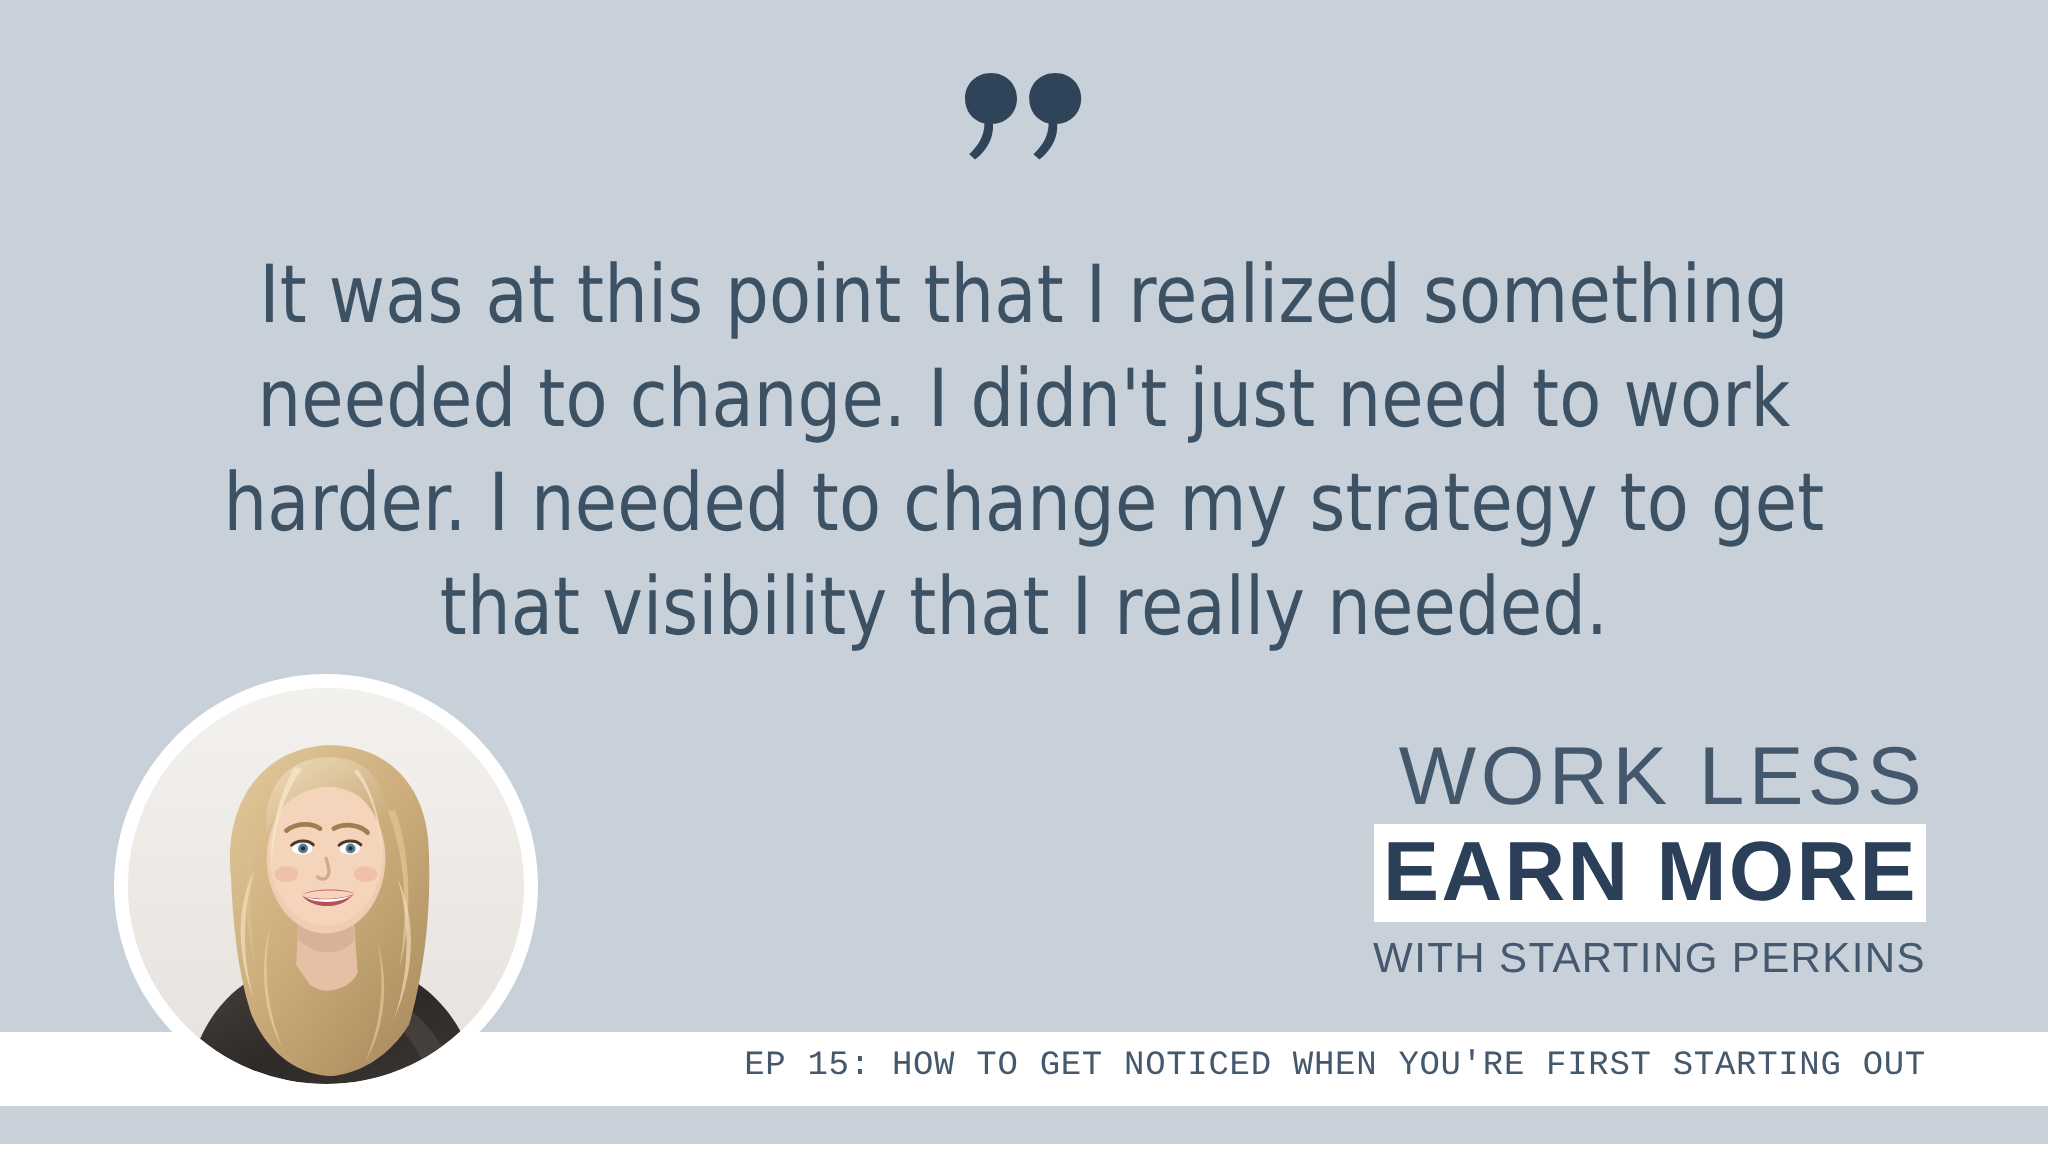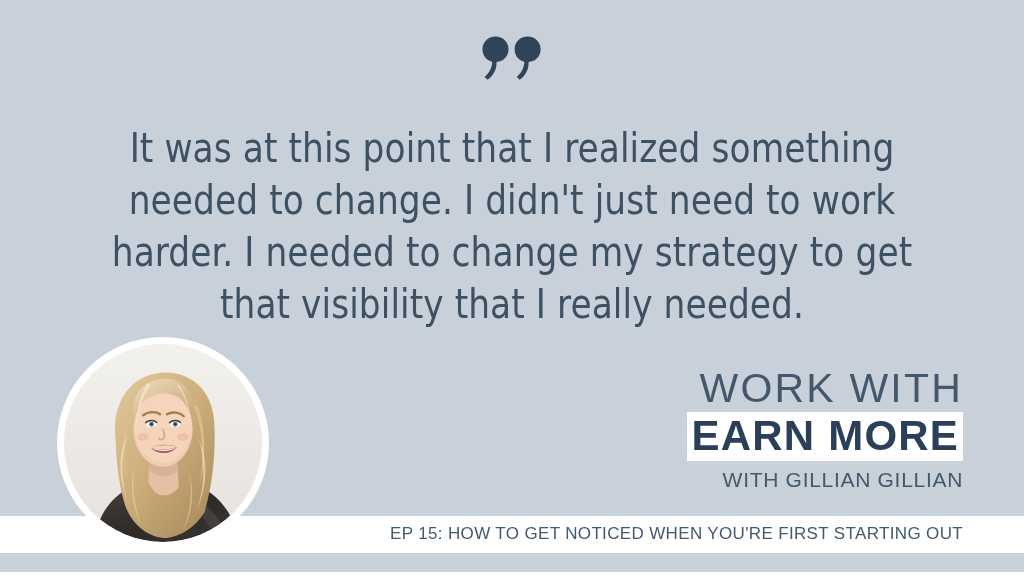--- a/index.html
+++ b/index.html
@@ -138,20 +138,21 @@
     position: absolute;
     right: 61px;
     top: 523px;
     color: #44596d;
     font-size: 17px;
     font-weight: 400;
     letter-spacing: 0.35px;
     line-height: 22px;
     white-space: nowrap;
     text-align: right;
+    font-family: Liberation Mono, monospace;
   }
 </style>
 </head>
 <body>
 
 <div id="card">
 
   <div class="band-white"></div>
   <div class="band-bottom"></div>
 
@@ -251,22 +252,22 @@
           <path d="M126 128 C132 148 130 172 120 188 C128 170 130 148 126 128 Z" fill="#e8d0a4" opacity="0.6"></path>
 
           <path d="M84 40 C76 54 72 72 72 92 C74 70 79 52 88 41 Z" fill="#f6e6c4" opacity="0.8"></path>
           <path d="M116 41 C125 54 129 72 129 92 C128 70 123 52 114 42 Z" fill="#f6e6c4" opacity="0.7"></path>
         </g>
       </svg>
     </div>
   </div>
 
   <div class="brand">
-    <span class="brand-line1">WORK WITH</span>
+    <span class="brand-line1">WORK LESS</span>
     <span class="brand-line2-wrap">
       <span class="brand-line2">EARN MORE</span>
     </span>
-    <span class="brand-line3">WITH GILLIAN GILLIAN</span>
+    <span class="brand-line3">WITH STARTING PERKINS</span>
   </div>
 
   <div class="footer-title">EP 15: HOW TO GET NOTICED WHEN YOU'RE FIRST STARTING OUT</div>
 
 </div>
 
 </body></html>

